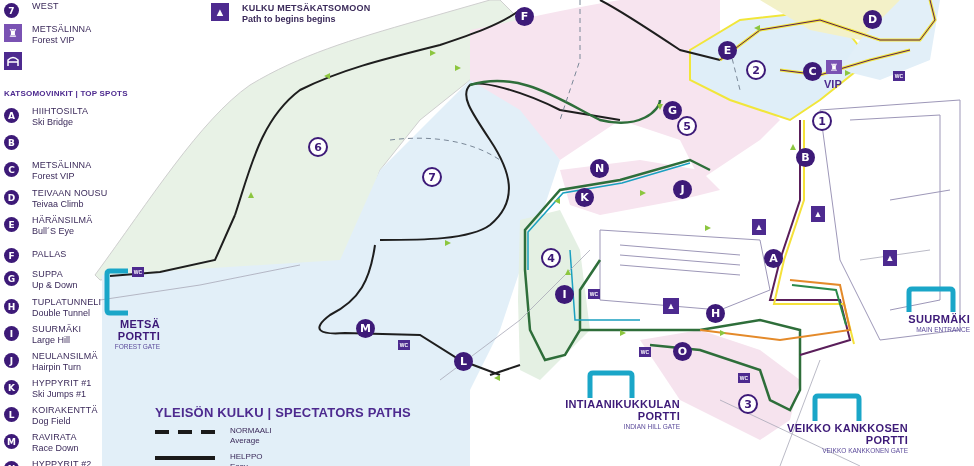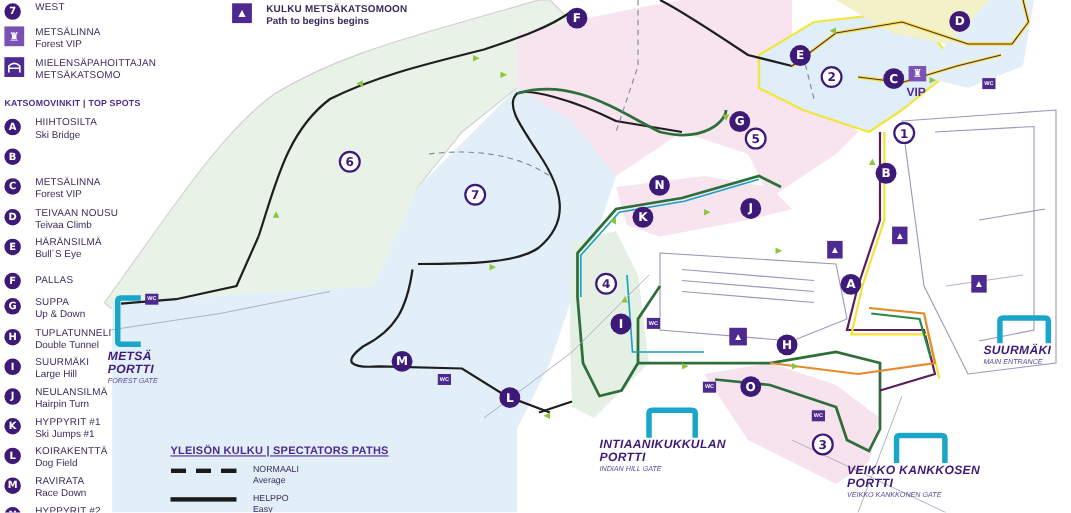--- a/index.html
+++ b/index.html
@@ -23,27 +23,27 @@
 
   
   .circle-lbl { position: absolute; width: 19px; height: 19px; border-radius: 50%; background: #3d1a78; color: #fff;
                 font-weight: bold; font-size: 11px; display: flex; align-items: center; justify-content: center;
                 font-family: "DejaVu Sans", sans-serif; }
   .zone-lbl { position: absolute; width: 20px; height: 20px; border-radius: 50%; border: 2px solid #3d1a78;
               background: #fff; color: #3d1a78; font-weight: bold; font-size: 11px; display: flex; align-items: center; justify-content: center;
               font-family: "DejaVu Sans", sans-serif; }
   .wc { position: absolute; width: 12px; height: 10px; background: #4d2a8f; color: #fff; font-size: 5px; font-weight: bold;
         display: flex; align-items: center; justify-content: center; }
-  .gate { position: absolute; text-align: left; font-style: italic; }
+  .gate { position: absolute; text-align: right; }
   .gate .g1 { font-weight: bold; color: #3d1a78; font-size: 11px; line-height: 12px; letter-spacing: 0.3px; }
   .gate .g2 { color: #5b4a9a; font-size: 6.5px; line-height: 9px; }
   .vip { position: absolute; left: 824px; top: 78px; font-weight: bold; color: #4d2a8f; font-size: 11px; }
 
   .paths-legend { position: absolute; left: 155px; top: 405px; }
-  .paths-legend .ph { font-size: 10px; font-weight: bold; color: #4d2a8f; letter-spacing: 0.2px; text-decoration: underline; }
+  .paths-legend .ph { font-size: 13px; font-weight: bold; color: #4d2a8f; letter-spacing: 0.2px; }
   .pl-row { display: flex; align-items: flex-start; margin-top: 6px; }
   .pl-line { width: 60px; height: 4px; margin-top: 4px; background: #1a1a1a; }
   .pl-dash { width: 60px; height: 4px; margin-top: 4px; background: repeating-linear-gradient(90deg, #1a1a1a 0 14px, transparent 14px 23px); }
   .pl-text { margin-left: 15px; font-size: 8px; line-height: 10px; color: #3b2a5a; }
 </style>
 </head>
 <body>
 
 <svg id="map-svg" viewBox="0 0 974 466" xmlns="http://www.w3.org/2000/svg">
 
@@ -154,24 +154,20 @@
       <div class="fi">METSÄLINNA</div>
       <div>Forest VIP</div>
     </div>
   </div>
   <div class="leg-row" style="top:52px;">
     <span class="sq-icon">
       <svg width="14" height="12" viewBox="0 0 14 12">
           <path d="M2 11 L2 5 Q7 0 12 5 L12 11 M2 7 L12 7" stroke="#fff" stroke-width="1.5" fill="none"></path>
         </svg>
     </span>
-    <div class="leg-text" style="margin-left:10px;">
-      <div class="fi">MIELENSÄPAHOITTAJAN</div>
-      <div class="fi">METSÄKATSOMO</div>
-    </div>
   </div>
 
   <div class="leg-heading">KATSOMOVINKIT | TOP SPOTS</div>
 
   <div class="leg-row" style="top:106px;">
     <span class="badge">A</span>
     <div class="leg-text">
         <div class="fi">HIIHTOSILTA</div>
         <div>Ski Bridge</div>
       </div>

